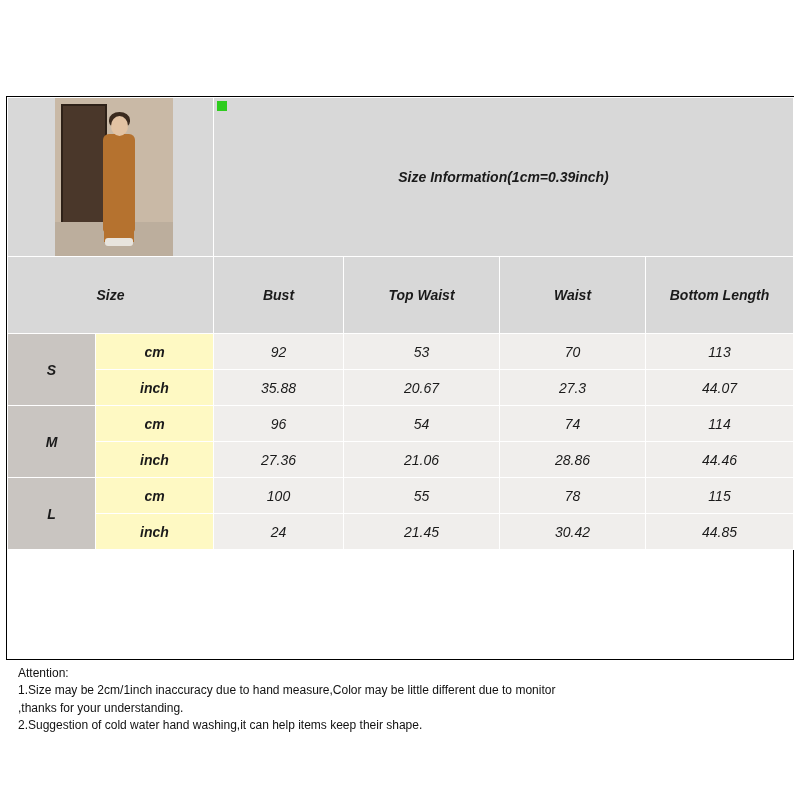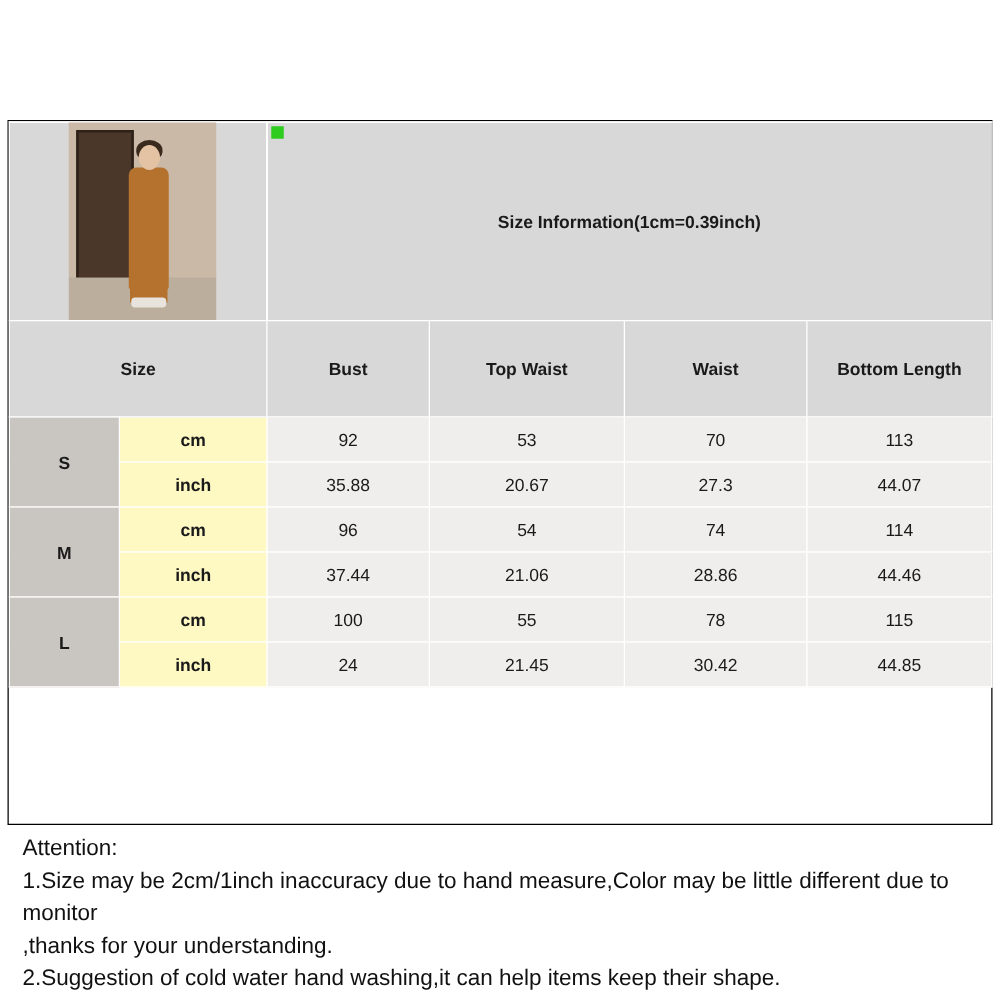--- a/index.html
+++ b/index.html
@@ -36,20 +36,21 @@
     table-layout: fixed;
   }
 
   table.size-table td {
     border: 1px solid #ffffff;
     padding: 0;
     text-align: center;
     vertical-align: middle;
     font-size: 14px;
     color: #1a1a1a;
+    font-style: italic;
   }
 
   
   col.c-size   { width: 88px; }
   col.c-unit   { width: 118px; }
   col.c-bust   { width: 130px; }
   col.c-toplen { width: 156px; }
   col.c-waist  { width: 146px; }
   col.c-botlen { width: 148px; }
 
@@ -196,21 +197,21 @@
   .row-h { height: 36px; }
 
   
   .attention {
     position: absolute;
     left: 7px;
     top: 564px;
     width: 786px;
     padding: 4px 4px 0 4px;
     box-sizing: border-box;
-    font-size: 18px;
+    font-size: 12px;
     line-height: 1.45;
     color: #111111;
   }
   .attention p { margin: 0; }
 </style>
 </head>
 <body>
 
 <div id="page">
 
@@ -274,21 +275,21 @@
           <td class="sizecell" rowspan="2">M</td>
           <td class="unitcell">cm</td>
           <td class="valcell">96</td>
           <td class="valcell">54</td>
           <td class="valcell">74</td>
           <td class="valcell">114</td>
         </tr>
 
         <tr class="row-h">
           <td class="unitcell">inch</td>
-          <td class="valcell">37.44</td>
+          <td class="valcell">27.36</td>
           <td class="valcell">21.06</td>
           <td class="valcell">28.86</td>
           <td class="valcell">44.46</td>
         </tr>
 
         <tr class="row-h">
           <td class="sizecell" rowspan="2">L</td>
           <td class="unitcell">cm</td>
           <td class="valcell">100</td>
           <td class="valcell">55</td>

